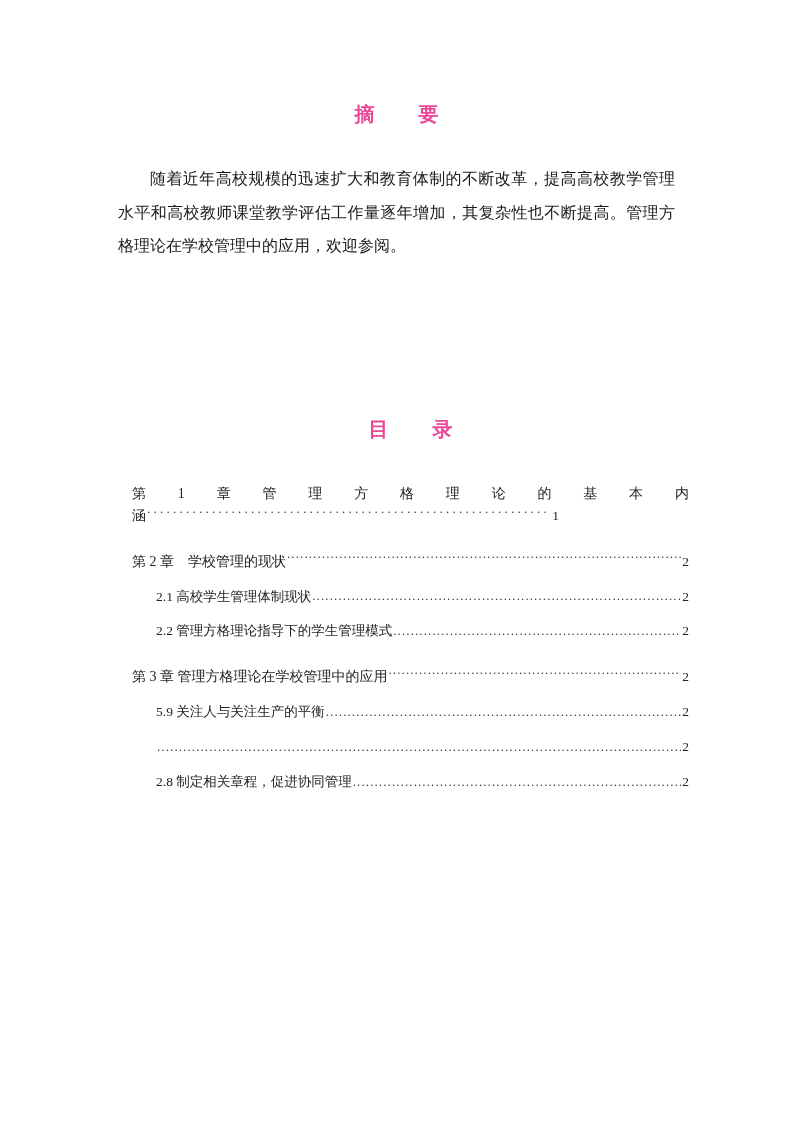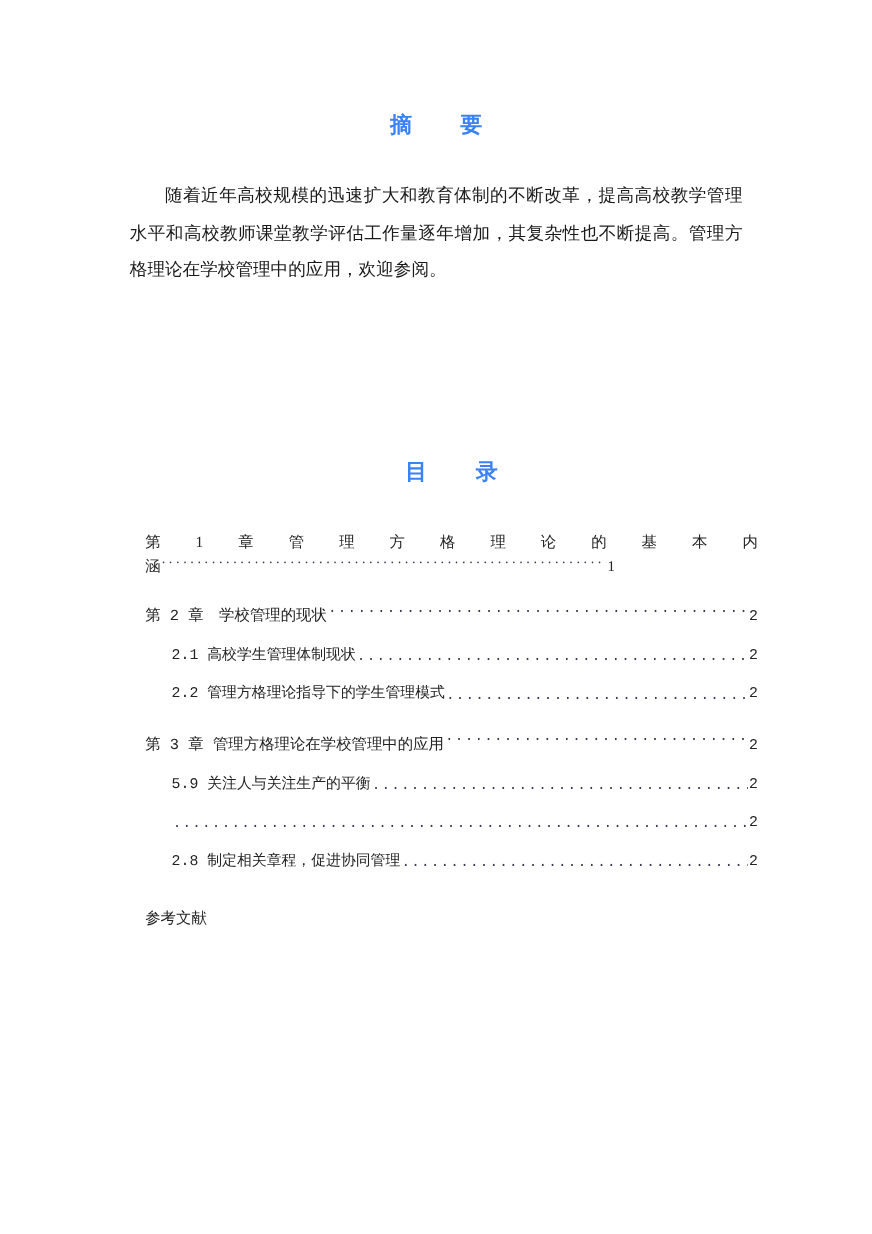--- a/index.html
+++ b/index.html
@@ -31,21 +31,21 @@
     left: 118px;
     top: 100px;
     width: 557px;
   }
   .doc-heading {
     text-align: center;
     font-weight: bold;
     font-size: 20px;
     letter-spacing: 12px;
     text-indent: 12px;
-    color: #3b82f6;
+    color: #ec4899;
     line-height: 1.4;
     margin: 0;
   }
   .abstract-body {
     margin: 0;
     margin-top: 34px;
     font-size: 16px;
     line-height: 2.1;
     text-align: justify;
     text-justify: inter-ideograph;
@@ -69,21 +69,20 @@
 
   
   .toc-row {
     display: flex;
     align-items: baseline;
     font-size: 14px;
     line-height: 1.55;
     margin-bottom: 14px;
     color: #232323;
     white-space: nowrap;
-    font-family: Liberation Mono, monospace;
   }
   .toc-row.level-2 {
     padding-left: 24px;
     font-size: 13.5px;
     align-items: flex-end;
   }
   .toc-row.gap-before {
     margin-top: 24px;
   }
   .toc-title {
@@ -238,18 +237,17 @@
         <span class="toc-leader"></span>
         <span class="toc-page">2</span>
       </div>
 
       <div class="toc-row level-2">
         <span class="toc-title">2.8 制定相关章程，促进协同管理</span>
         <span class="toc-leader"></span>
         <span class="toc-page">2</span>
       </div>
 
-      <div class="toc-plain">参考文献</div>
 
     </div>
   </section>
 
 </div>
 
 </body></html>

